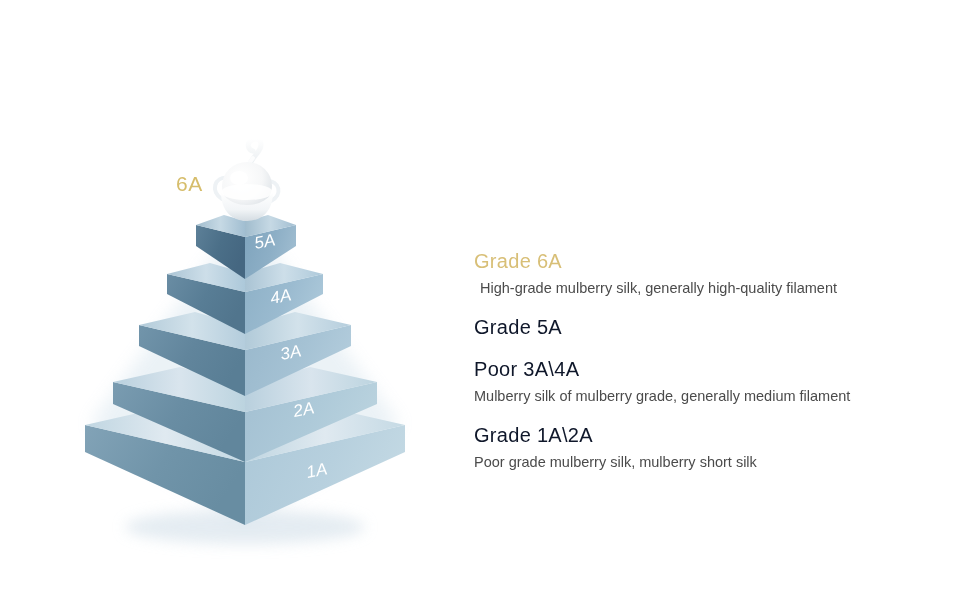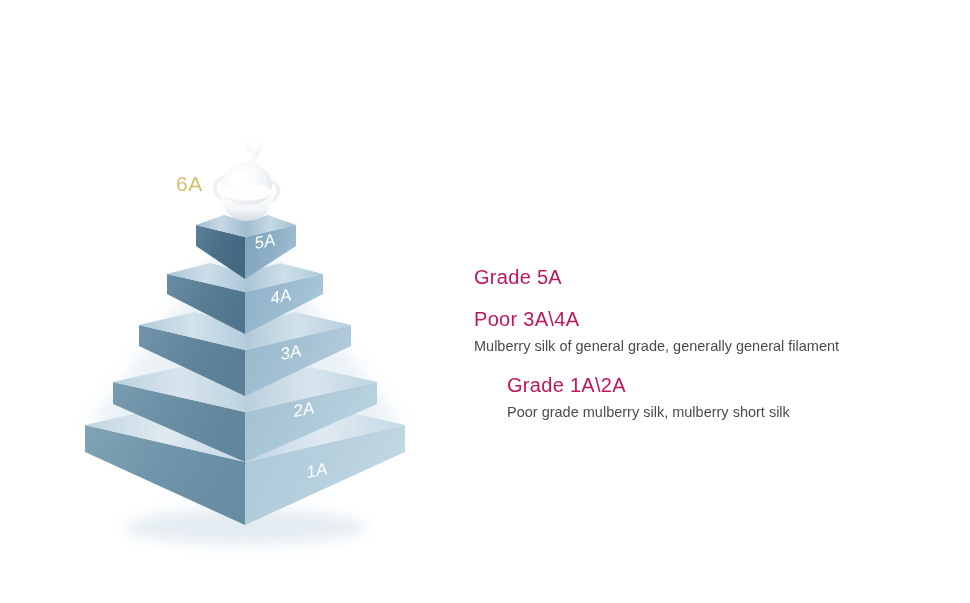--- a/index.html
+++ b/index.html
@@ -56,32 +56,32 @@
   
   #legend-panel {
     position: absolute;
     left: 474px;
     top: 248px;
     width: 480px;
   }
   .legend-entry {
     margin-bottom: 16px;
   }
-  .legend-entry:last-child { margin-bottom: 0; margin-left: 33px; }
+  .legend-entry:last-child { margin-bottom: 0; }
 
   .legend-title {
     font-size: 20px;
     line-height: 26px;
     letter-spacing: 0.3px;
     margin: 0 0 5px 0;
     font-weight: 400;
     white-space: nowrap;
   }
   .legend-title.gold { color: #d8bf77; }
-  .legend-title.blue { color: #be185d; }
+  .legend-title.blue { color: #0f172a; }
 
   .legend-desc {
     font-size: 14.5px;
     line-height: 19px;
     color: #4b4b4b;
     margin: 0;
     white-space: nowrap;
   }
   .legend-entry.indent .legend-desc { padding-left: 6px; }
 </style>
@@ -267,29 +267,31 @@
       <ellipse cx="239" cy="178" rx="9" ry="7" fill="#ffffff" opacity="0.9"></ellipse>
     </g>
   </svg>
 
   <div id="apex-grade-label">6A</div>
 </div>
 
 <div id="legend-panel">
 
   <div class="legend-entry indent">
+    <p class="legend-title gold">Grade 6A</p>
+    <p class="legend-desc">High-grade mulberry silk, generally high-quality filament</p>
   </div>
 
   <div class="legend-entry">
     <p class="legend-title blue">Grade 5A</p>
   </div>
 
   <div class="legend-entry">
     <p class="legend-title blue">Poor 3A\4A</p>
-    <p class="legend-desc">Mulberry silk of general grade, generally general filament</p>
+    <p class="legend-desc">Mulberry silk of mulberry grade, generally medium filament</p>
   </div>
 
   <div class="legend-entry">
     <p class="legend-title blue">Grade 1A\2A</p>
     <p class="legend-desc">Poor grade mulberry silk, mulberry short silk</p>
   </div>
 
 </div>
 
 </body></html>

